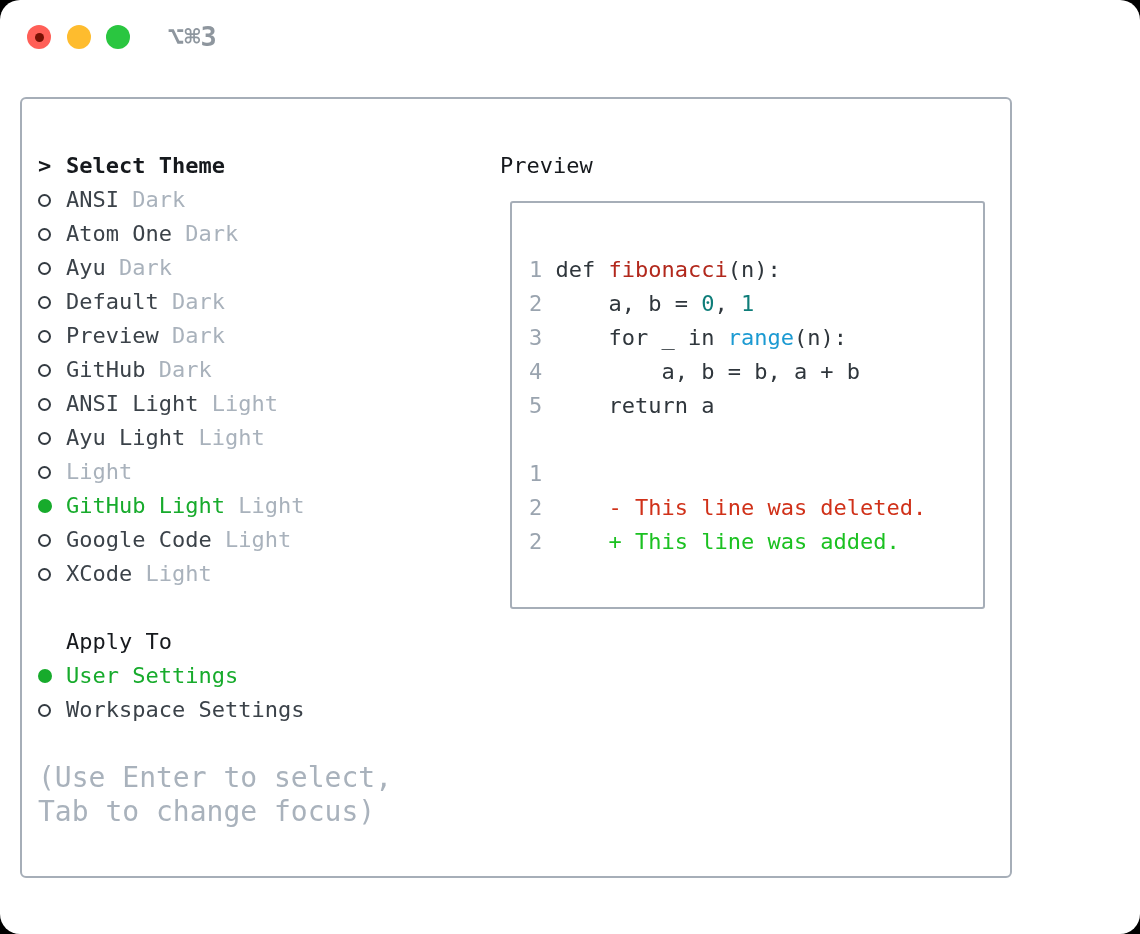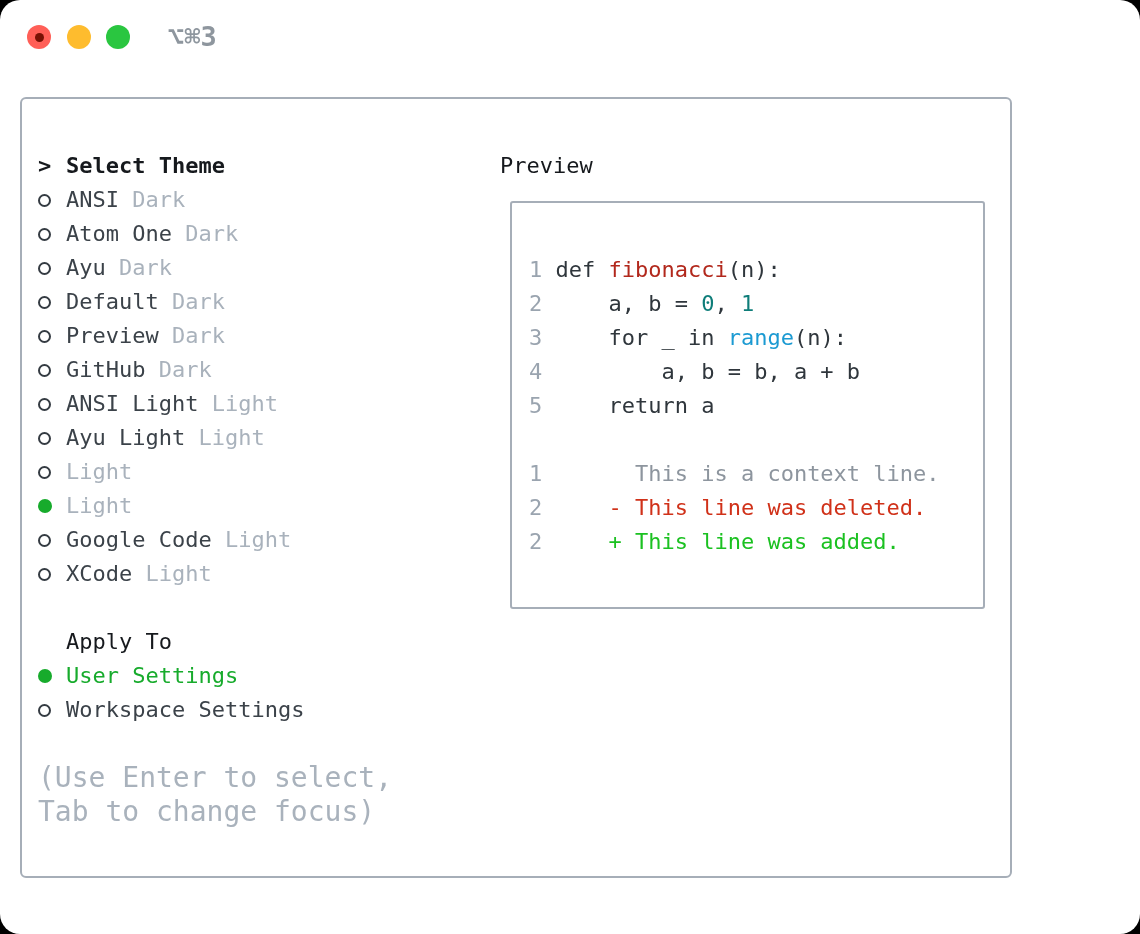--- a/index.html
+++ b/index.html
@@ -80,21 +80,21 @@
     <div id="theme-items">
         <div class="row"><span class="bullet-slot"><span class="radio"></span></span><span class="item-name">ANSI </span><span class="variant">Dark</span></div>
         <div class="row"><span class="bullet-slot"><span class="radio"></span></span><span class="item-name">Atom One </span><span class="variant">Dark</span></div>
         <div class="row"><span class="bullet-slot"><span class="radio"></span></span><span class="item-name">Ayu </span><span class="variant">Dark</span></div>
         <div class="row"><span class="bullet-slot"><span class="radio"></span></span><span class="item-name">Default </span><span class="variant">Dark</span></div>
         <div class="row"><span class="bullet-slot"><span class="radio"></span></span><span class="item-name">Preview </span><span class="variant">Dark</span></div>
         <div class="row"><span class="bullet-slot"><span class="radio"></span></span><span class="item-name">GitHub </span><span class="variant">Dark</span></div>
         <div class="row"><span class="bullet-slot"><span class="radio"></span></span><span class="item-name">ANSI Light </span><span class="variant">Light</span></div>
         <div class="row"><span class="bullet-slot"><span class="radio"></span></span><span class="item-name">Ayu Light </span><span class="variant">Light</span></div>
         <div class="row"><span class="bullet-slot"><span class="radio"></span></span><span class="variant">Light</span></div>
-        <div class="row"><span class="bullet-slot"><span class="radio filled"></span></span><span class="variant">Light</span></div>
+        <div class="row"><span class="bullet-slot"><span class="radio filled"></span></span><span class="item-name sel">GitHub Light </span><span class="variant">Light</span></div>
         <div class="row"><span class="bullet-slot"><span class="radio"></span></span><span class="item-name">Google Code </span><span class="variant">Light</span></div>
         <div class="row"><span class="bullet-slot"><span class="radio"></span></span><span class="item-name">XCode </span><span class="variant">Light</span></div>
       </div>
     <div class="row"></div>
     <div class="row">
       <span class="bullet-slot"></span>
       <span class="hdr2">Apply To</span>
     </div>
     <div id="apply-items">
         <div class="row"><span class="bullet-slot"><span class="radio filled"></span></span><span class="item-name sel">User Settings</span></div>
@@ -108,19 +108,19 @@
   <div class="preview-box">
     <div id="code-lines">
         <div class="row"><span class="linenum">1</span><span class="codetext"><span class="tok-text">def </span><span class="tok-function">fibonacci</span><span class="tok-text">(n):</span></span></div>
         <div class="row"><span class="linenum">2</span><span class="codetext"><span class="tok-text">    a, b = </span><span class="tok-number">0</span><span class="tok-text">, </span><span class="tok-number">1</span></span></div>
         <div class="row"><span class="linenum">3</span><span class="codetext"><span class="tok-text">    for _ in </span><span class="tok-builtin">range</span><span class="tok-text">(n):</span></span></div>
         <div class="row"><span class="linenum">4</span><span class="codetext"><span class="tok-text">        a, b = b, a + b</span></span></div>
         <div class="row"><span class="linenum">5</span><span class="codetext"><span class="tok-text">    return a</span></span></div>
       </div>
     <div class="row"></div>
     <div id="diff-lines">
-        <div class="row"><span class="linenum">1</span><span class="codetext diff-context">      This is a context line.</span></div>
+        <div class="row"><span class="linenum">1</span></div>
         <div class="row"><span class="linenum">2</span><span class="codetext diff-deleted">    - This line was deleted.</span></div>
         <div class="row"><span class="linenum">2</span><span class="codetext diff-added">    + This line was added.</span></div>
       </div>
   </div>
 
 </div>
 
 </body></html>

